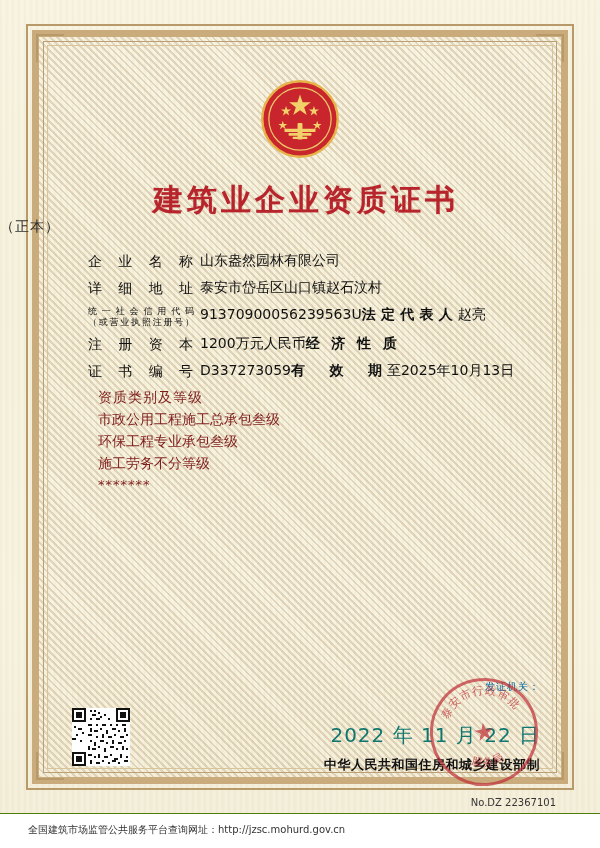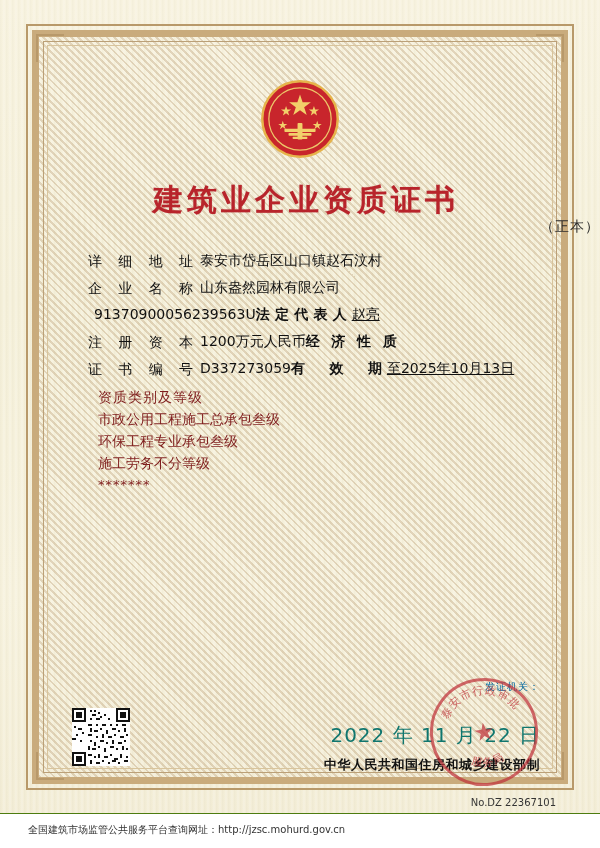--- a/index.html
+++ b/index.html
@@ -59,21 +59,21 @@
     text-align:center;
     font-size:30px;
     letter-spacing:4px;
     font-weight:bold;
     color:#b8242b;
     font-family:Liberation Serif, serif;
     text-shadow:0 0 1px rgba(160,20,25,0.4);
   }
   .subtitle{
     position:absolute;left:0;right:0;top:218px;
-    text-align:right;
+    text-align:left;
     font-size:14px;
     color:#2b2b2b;
     letter-spacing:1px;
   }
 
   
   .fields{
     position:absolute;left:88px;top:252px;right:60px;
     font-size:14px;color:#111;
   }
@@ -103,21 +103,21 @@
     font-size:14px;
     color:#111;
     padding-left:6px;
   }
   .row.two .val{flex:0 0 auto;}
   .lbl2{
     width:92px;flex:0 0 92px;
     text-align:justify;text-align-last:justify;
     font-size:14px;letter-spacing:1px;font-weight:bold;
   }
-  .val2{flex:1 1 auto;padding-left:4px;font-size:14px;text-decoration:underline;}
+  .val2{flex:1 1 auto;padding-left:4px;font-size:14px;}
 
   .quals{
     position:absolute;left:98px;top:408px;right:60px;
     font-size:14px;line-height:22px;color:#7f1d1d;
   }
   .quals .q-title{
     position:absolute;left:0;top:-22px;
     font-size:14px;letter-spacing:1px;
   }
   .stars{letter-spacing:1px;font-size:13px;}
@@ -212,30 +212,34 @@
       </g>
     </svg>
   </div>
 
   <div class="title">建筑业企业资质证书</div>
   <div class="subtitle">（正本）</div>
 
   <div class="fields">
 
     <div class="row">
+      <div class="lbl">企业名称</div>
+      <div class="val">山东盎然园林有限公司</div>
+    </div>
+
+    <div class="row">
       <div class="lbl">详细地址</div>
       <div class="val">泰安市岱岳区山口镇赵石汶村</div>
     </div>
 
-    <div class="row">
-      <div class="lbl">企业名称</div>
-      <div class="val">山东盎然园林有限公司</div>
-    </div>
-
     <div class="row two">
+      <div class="lbl small">
+        <div>统一社会信用代码</div>
+        <div>（或营业执照注册号）</div>
+      </div>
       <div class="val">91370900056239563U</div>
       <div class="lbl2">法定代表人</div>
       <div class="val2">赵亮</div>
     </div>
 
     <div class="row two">
       <div class="lbl">注册资本</div>
       <div class="val">1200万元人民币</div>
       <div class="lbl2">经济性质</div>
     </div>

